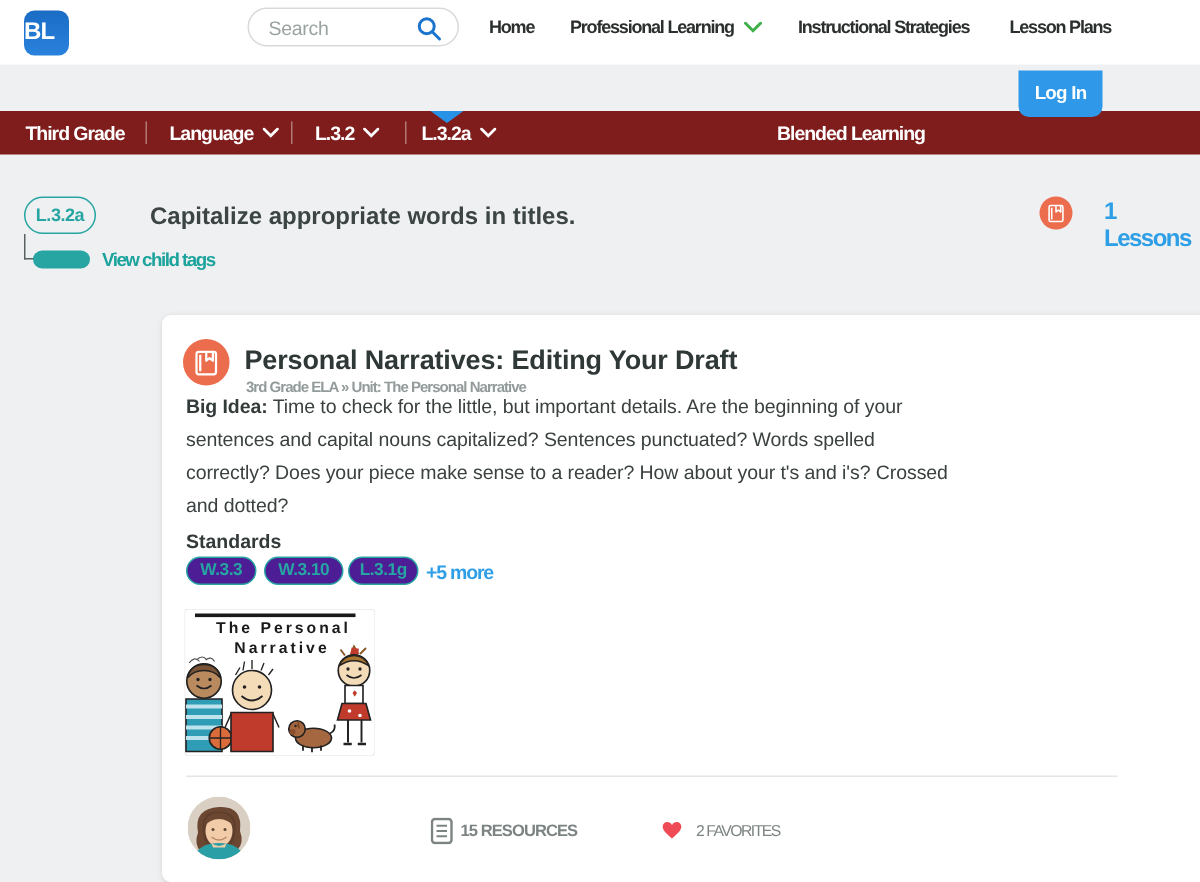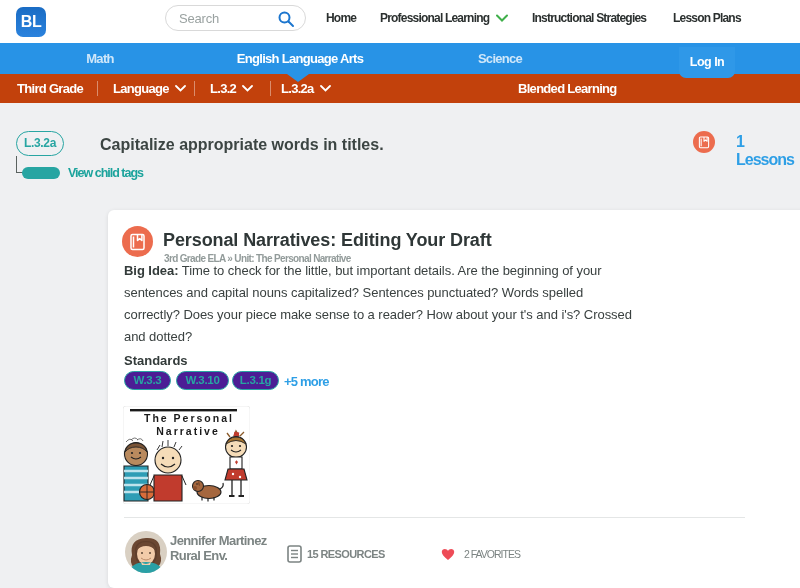--- a/index.html
+++ b/index.html
@@ -3,34 +3,34 @@
 <meta charset="utf-8">
 <style>
   * { margin:0; padding:0; box-sizing:border-box; }
   html,body { width:800px; height:588px; overflow:hidden; font-family:"Liberation Sans", sans-serif; background:#eff0f2; }
   #page { position:relative; width:800px; height:588px; }
 
   
   #hdr { position:absolute; top:0; left:0; width:800px; height:43px; background:#fff; }
   #logo-sq { position:absolute; left:16px; top:7px; width:30px; height:30px; border-radius:7px;
              background:linear-gradient(180deg,#1a6cc4,#2a82dd); color:#fff; font-weight:bold; font-size:16px;
-             text-align:center; line-height:30px; letter-spacing:-0.5px; }
+             line-height:30px; letter-spacing:-0.5px; }
   #logo-tx { position:absolute; left:52px; top:10px; font-weight:bold; font-size:18px; letter-spacing:-1.5px; color:#2277d3; }
   #search { position:absolute; left:165px; top:5px; width:141px; height:26px; border:1.2px solid #d9d9d9; border-radius:13px; background:#fff; }
   #search .ph { position:absolute; left:13px; top:5px; font-size:13px; color:#9aa2a1; letter-spacing:-0.2px; }
   #search svg { position:absolute; right:10px; top:4px; }
   .navitem { position:absolute; top:11px; font-weight:bold; font-size:12px; color:#2b302f; letter-spacing:-0.8px; white-space:nowrap; }
 
   
   #bar1 { position:absolute; top:43px; left:0; width:800px; height:31px; background:#2893e6; }
   .tab1 { position:absolute; top:0; height:31px; line-height:31px; font-weight:bold; font-size:13px; color:rgba(255,255,255,0.78); letter-spacing:-0.7px; text-align:center; white-space:nowrap; }
   .tab1.on { color:#fff; }
   #notch { position:absolute; top:74px; left:287px; width:0; height:0; border-left:11px solid transparent; border-right:11px solid transparent; border-top:8px solid #2893e6; z-index:5; }
   #login { position:absolute; top:47px; left:679px; width:56px; height:31px; background:#2f98e8; border-radius:0 0 7px 7px; color:#fff; font-weight:bold; font-size:12.5px; text-align:center; line-height:30px; letter-spacing:-0.5px; z-index:6; }
-  #bar2 { position:absolute; top:74px; left:0; width:800px; height:29px; background:#c2410c; }
+  #bar2 { position:absolute; top:74px; left:0; width:800px; height:29px; background:#7f1d1d; }
   .tab2 { position:absolute; top:0; height:29px; line-height:29px; font-weight:bold; font-size:13px; color:#fff; letter-spacing:-0.7px; white-space:nowrap; }
   .sep2 { position:absolute; top:7px; width:1px; height:15px; background:rgba(255,255,255,0.4); }
   .cv { margin-left:6px; vertical-align:1px; }
 
   
   #tagpill { position:absolute; left:16px; top:131px; width:48px; height:25px; border:1.5px solid #27a5a2; border-radius:13px; color:#27a5a2; font-weight:bold; font-size:12px; text-align:center; line-height:22px; letter-spacing:-0.3px; background:#eff0f2; }
   #heading { position:absolute; left:100px; top:136px; font-weight:bold; font-size:16px; color:#3c4543; letter-spacing:0px; }
   #lesson-ico { position:absolute; left:693px; top:131px; width:22px; height:22px; border-radius:50%; background:#ec6c4e; }
   #lesson-tx { position:absolute; left:736px; top:133px; font-weight:bold; font-size:16px; color:#2e9fe6; letter-spacing:-1px; }
   #lline { position:absolute; left:16px; top:156px; width:8px; height:17px; border-left:1.5px solid #5a6260; border-bottom:1.5px solid #5a6260; }
@@ -70,25 +70,20 @@
         </svg>
     </div>
     <div class="navitem" style="left:326px;">Home</div>
     <div class="navitem" style="left:380px;">Professional Learning <svg width="12" height="8" viewBox="0 0 12 8" style="margin-left:4px">
           <path d="M1 1.5 L6 6.5 L11 1.5" fill="none" stroke="#3faf4a" stroke-width="2" stroke-linecap="round"></path>
         </svg></div>
     <div class="navitem" style="left:532px;">Instructional Strategies</div>
     <div class="navitem" style="left:673px;">Lesson Plans</div>
   </div>
 
-  <div id="bar1">
-    <div class="tab1" style="left:60px; width:80px;">Math</div>
-    <div class="tab1 on" style="left:220px; width:160px;">English Language Arts</div>
-    <div class="tab1" style="left:460px; width:80px;">Science</div>
-  </div>
   <div id="login">Log In</div>
   <div id="notch"></div>
   <div id="bar2">
     <div class="tab2" style="left:17px;">Third Grade</div>
     <div class="sep2" style="left:97px;"></div>
     <div class="tab2" style="left:113px;">Language<svg class="cv" width="11" height="7" viewBox="0 0 11 7">
           <path d="M1 1 L5.5 5.5 L10 1" fill="none" stroke="#fff" stroke-width="1.8" stroke-linecap="round"></path>
         </svg></div>
     <div class="sep2" style="left:194px;"></div>
     <div class="tab2" style="left:210px;">L.3.2<svg class="cv" width="11" height="7" viewBox="0 0 11 7">
@@ -193,21 +188,20 @@
       <path d="M7 24 q-3 -16 14 -17 q16 -1 14 16 q3 8 -2 13 l-5 -2 q6 -14 -7 -22 q-13 8 -7 22 l-5 3 q-5 -5 -2 -13" fill="#6b4732"></path>
       <path d="M10 22 q-1 -12 11 -12 q12 0 11 12 q0 8 -5 12 h-12 q-5 -4 -5 -12" fill="#5f3e2c"></path>
       <ellipse cx="21" cy="23" rx="9" ry="10.5" fill="#f2cba9"></ellipse>
       <path d="M11 20 q1 -9 10 -9 q9 0 10 9 q-4 -5 -10 -5 q-6 0 -10 5" fill="#6b4732"></path>
       <path d="M16 27 q5 4 10 0" stroke="#b98a6a" stroke-width="1" fill="none"></path>
       <circle cx="17" cy="22" r="1" fill="#5a4636"></circle>
           <circle cx="25" cy="22" r="1" fill="#5a4636"></circle>
       <path d="M3 42 q4 -11 18 -11 q14 0 18 11 Z" fill="#2aa0a6"></path>
       <path d="M16 31 q5 4 10 0 l-1 3 h-8 Z" fill="#f2cba9"></path>
     </svg></div>
-    <div id="who">Jennifer Martinez<br>Rural Env.</div>
     <div id="res-ico"><svg width="16" height="18" viewBox="0 0 16 18">
           <rect x="1" y="1" width="13" height="16" rx="2" fill="none" stroke="#7c8483" stroke-width="1.6"></rect>
           <line x1="4" y1="5.5" x2="11" y2="5.5" stroke="#7c8483" stroke-width="1.4"></line>
           <line x1="4" y1="9" x2="11" y2="9" stroke="#7c8483" stroke-width="1.4"></line>
           <line x1="4" y1="12.5" x2="11" y2="12.5" stroke="#7c8483" stroke-width="1.4"></line>
         </svg></div>
     <div id="res-tx">15 RESOURCES</div>
     <div id="fav-ico"><svg width="14" height="13" viewBox="0 0 18 16">
           <path d="M9 15 C4 11 1 8 1 4.8 C1 2.6 2.8 1 5 1 C6.6 1 8.2 2 9 3.4 C9.8 2 11.4 1 13 1 C15.2 1 17 2.6 17 4.8 C17 8 14 11 9 15 Z" fill="#ee4b57"></path>
         </svg></div>

